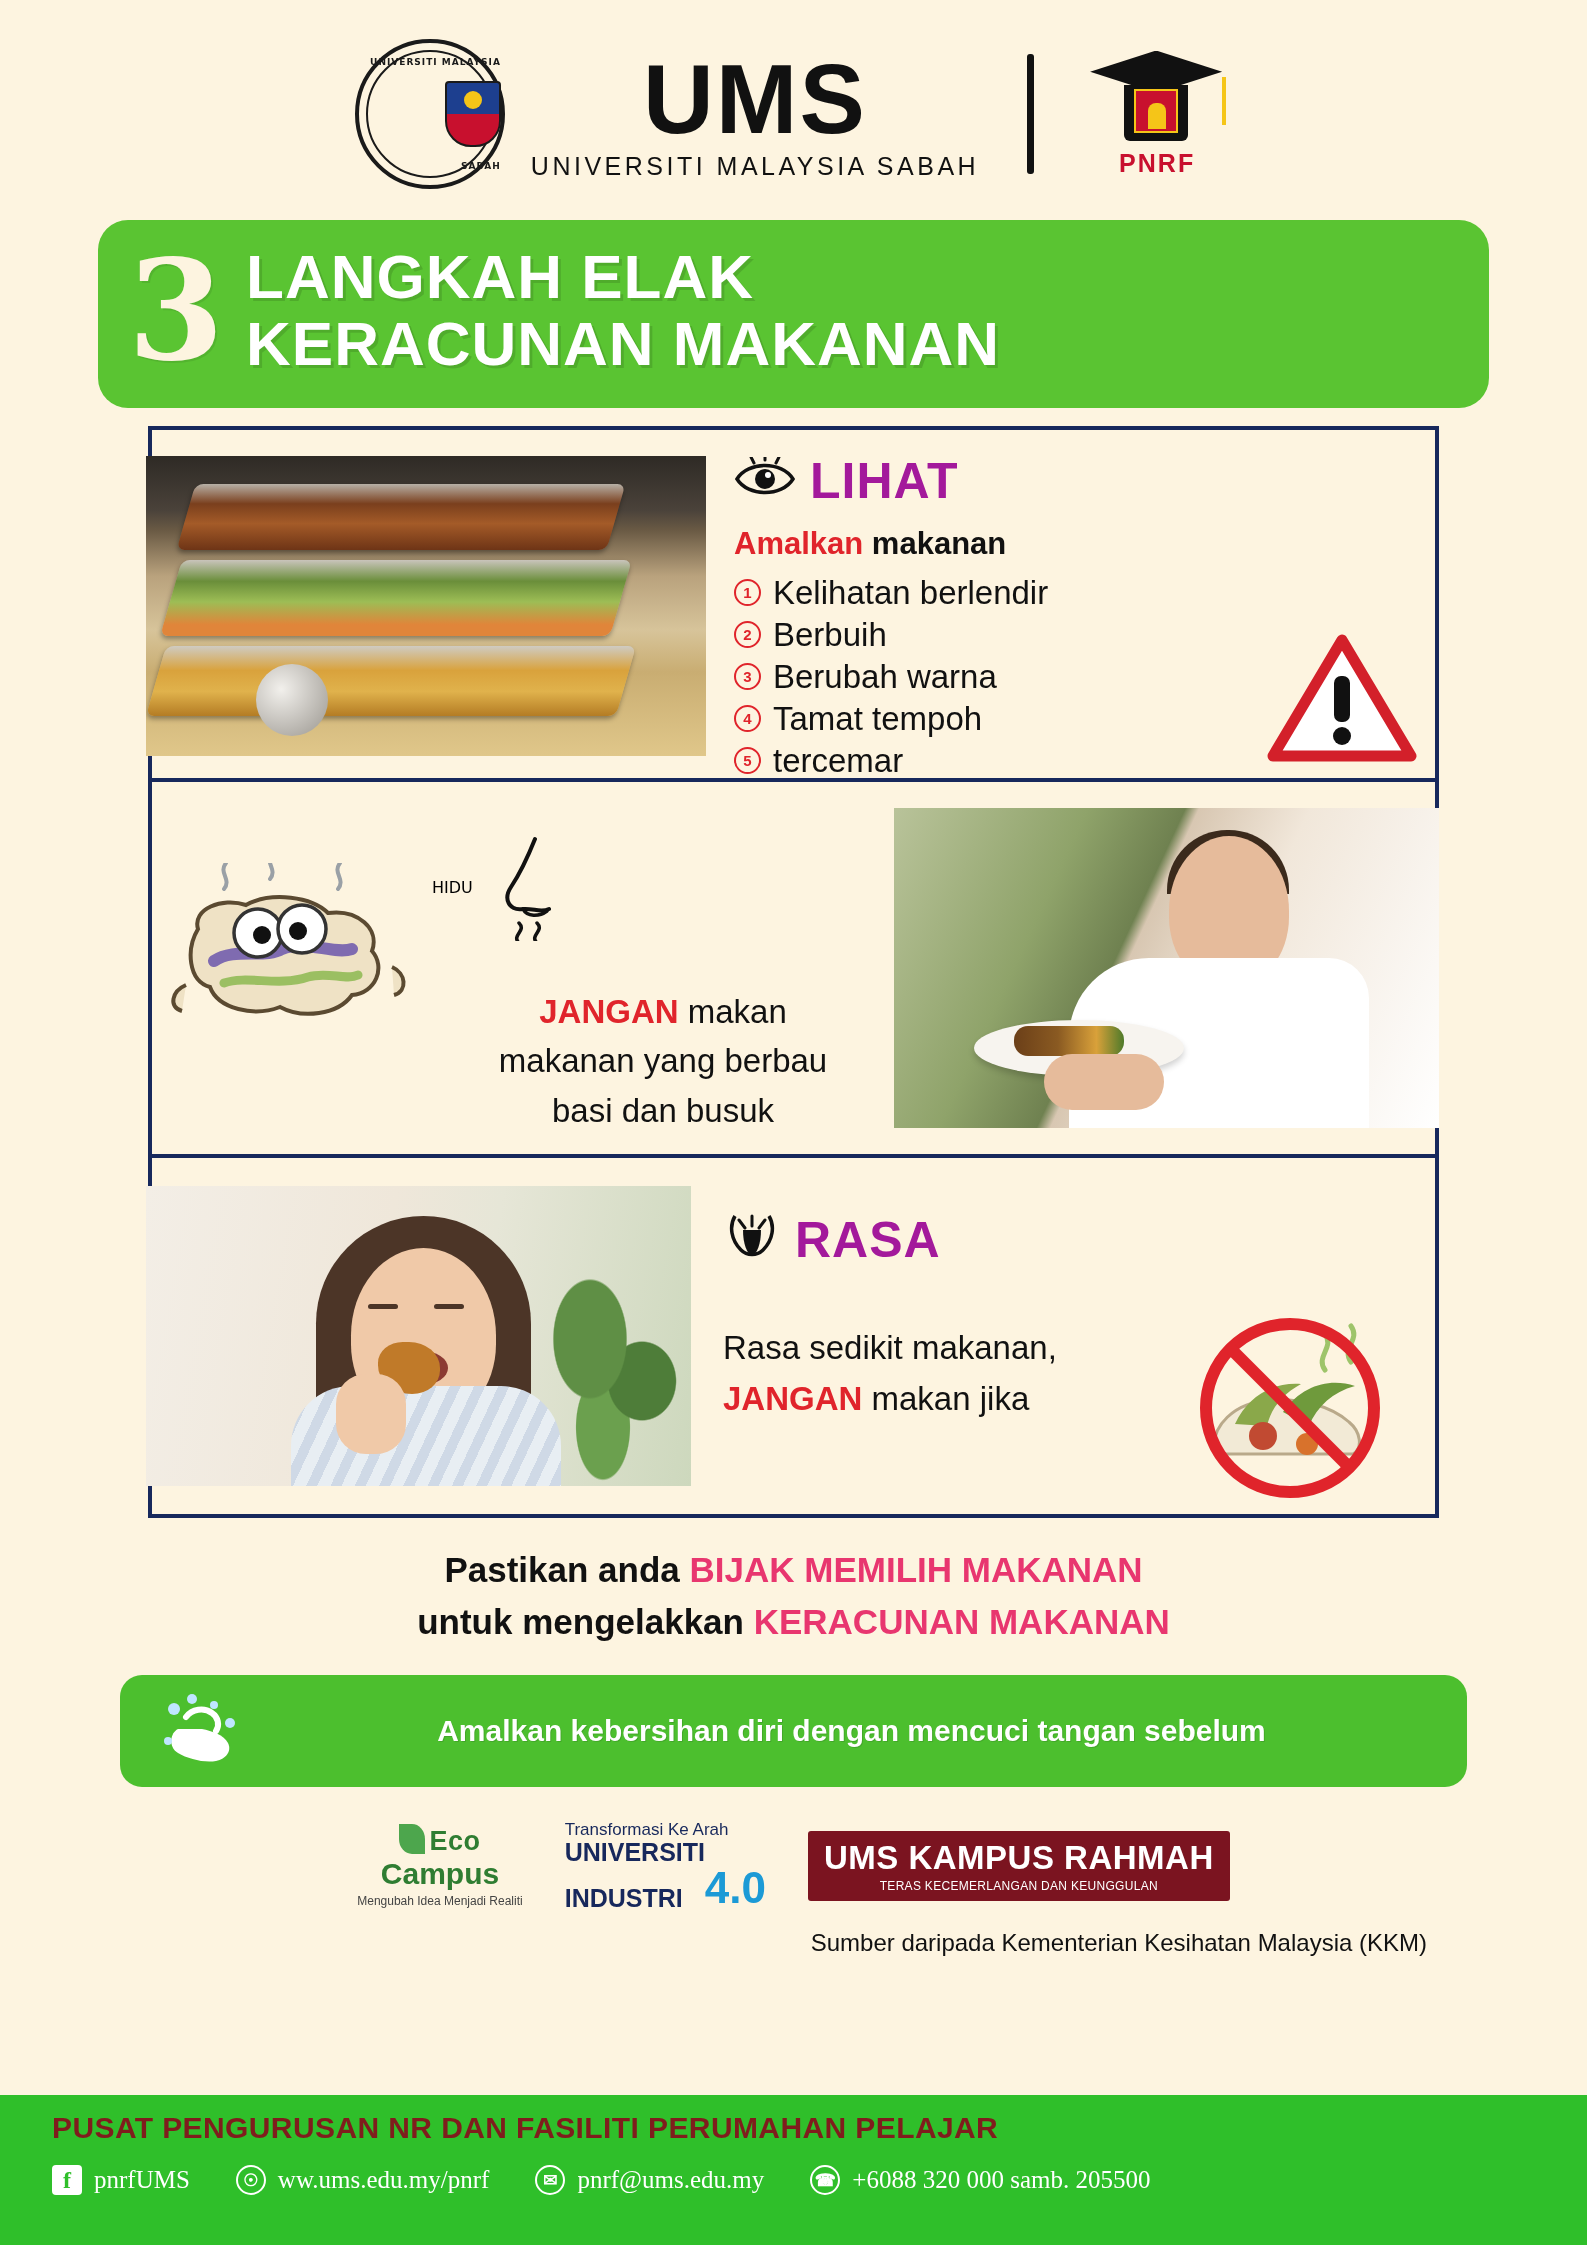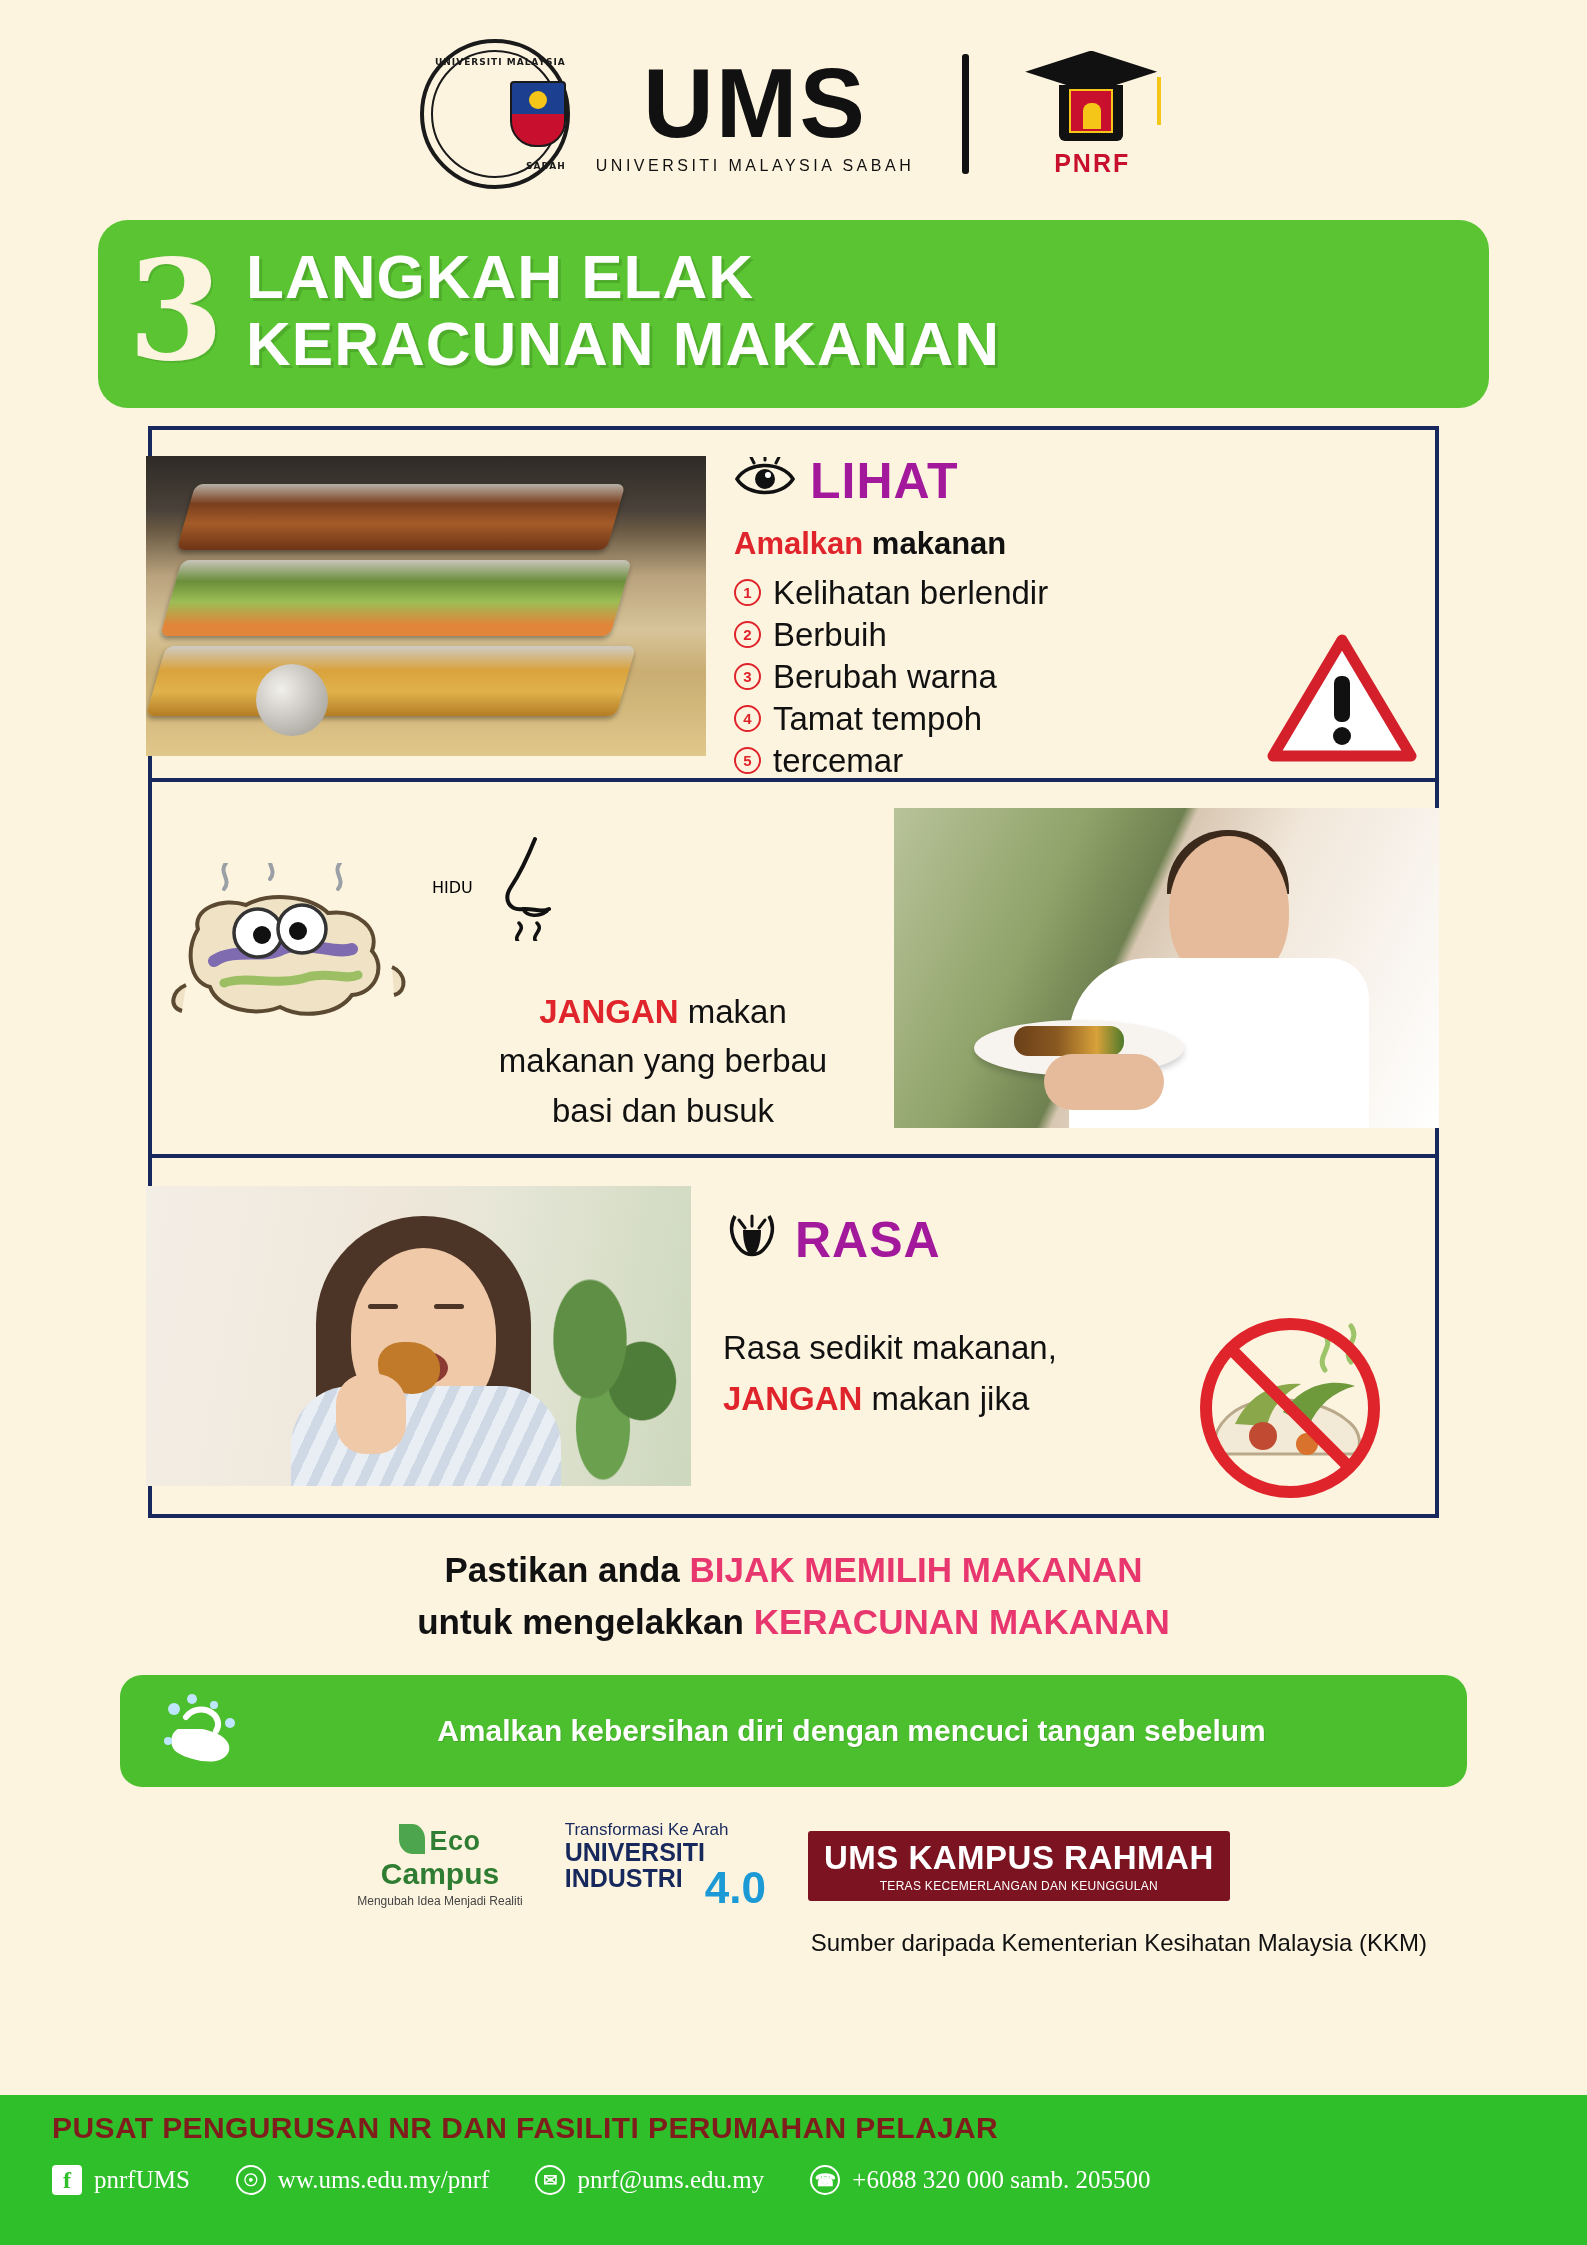--- a/index.html
+++ b/index.html
@@ -82,21 +82,21 @@
   }
   .ums-wordmark .big {
     font-family: "Liberation Sans", sans-serif;
     font-size: 98px;
     font-weight: bold;
     letter-spacing: 2px;
     color: #111;
   }
   .ums-wordmark .small {
     font-family: "Liberation Sans", sans-serif;
-    font-size: 16px;
+    font-size: 25px;
     letter-spacing: 3.5px;
     color: #111;
     margin-top: 6px;
   }
   .divider-bar {
     width: 7px;
     height: 120px;
     background: #111;
     border-radius: 3px;
     margin: 0 22px;
@@ -915,21 +915,21 @@
     <div class="line1">
       <span class="eco-leaf"></span><span>Eco</span>
     </div>
     <div class="line2">Campus</div>
     <div class="tag">Mengubah Idea Menjadi Realiti</div>
   </div>
 
   <div class="ti40">
     <div class="t1">Transformasi Ke Arah</div>
     <div class="t2">UNIVERSITI</div>
-    <div style="display:flex; align-items:flex-start; gap:22px;">
+    <div style="display:flex; align-items:flex-end; gap:22px;">
       <span class="t3">INDUSTRI</span>
       <span class="num">4.0</span>
     </div>
   </div>
 
   <div class="kampus">
     <div class="k1">UMS KAMPUS RAHMAH</div>
     <div class="k2">TERAS KECEMERLANGAN DAN KEUNGGULAN</div>
   </div>
 </div>

